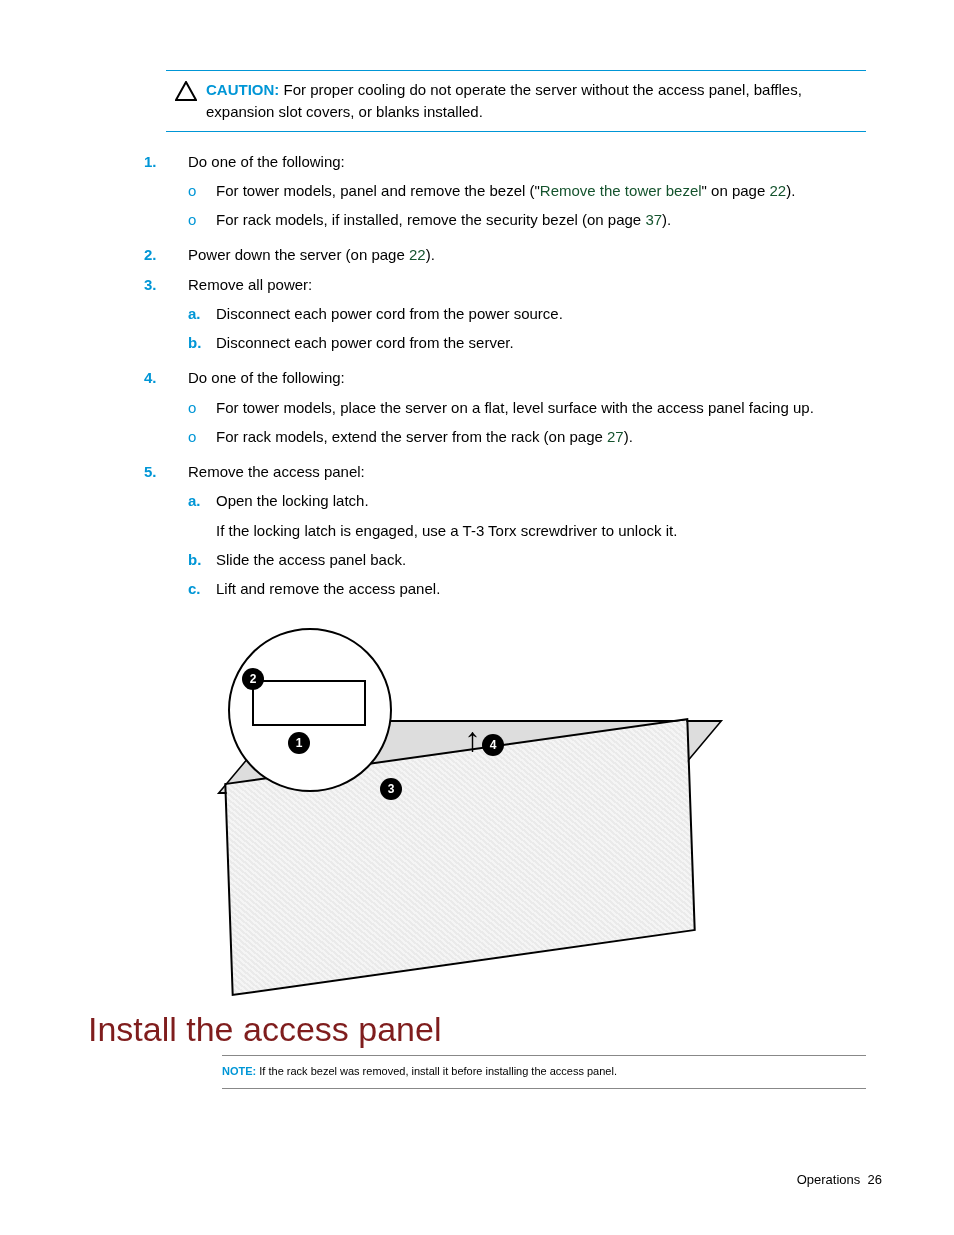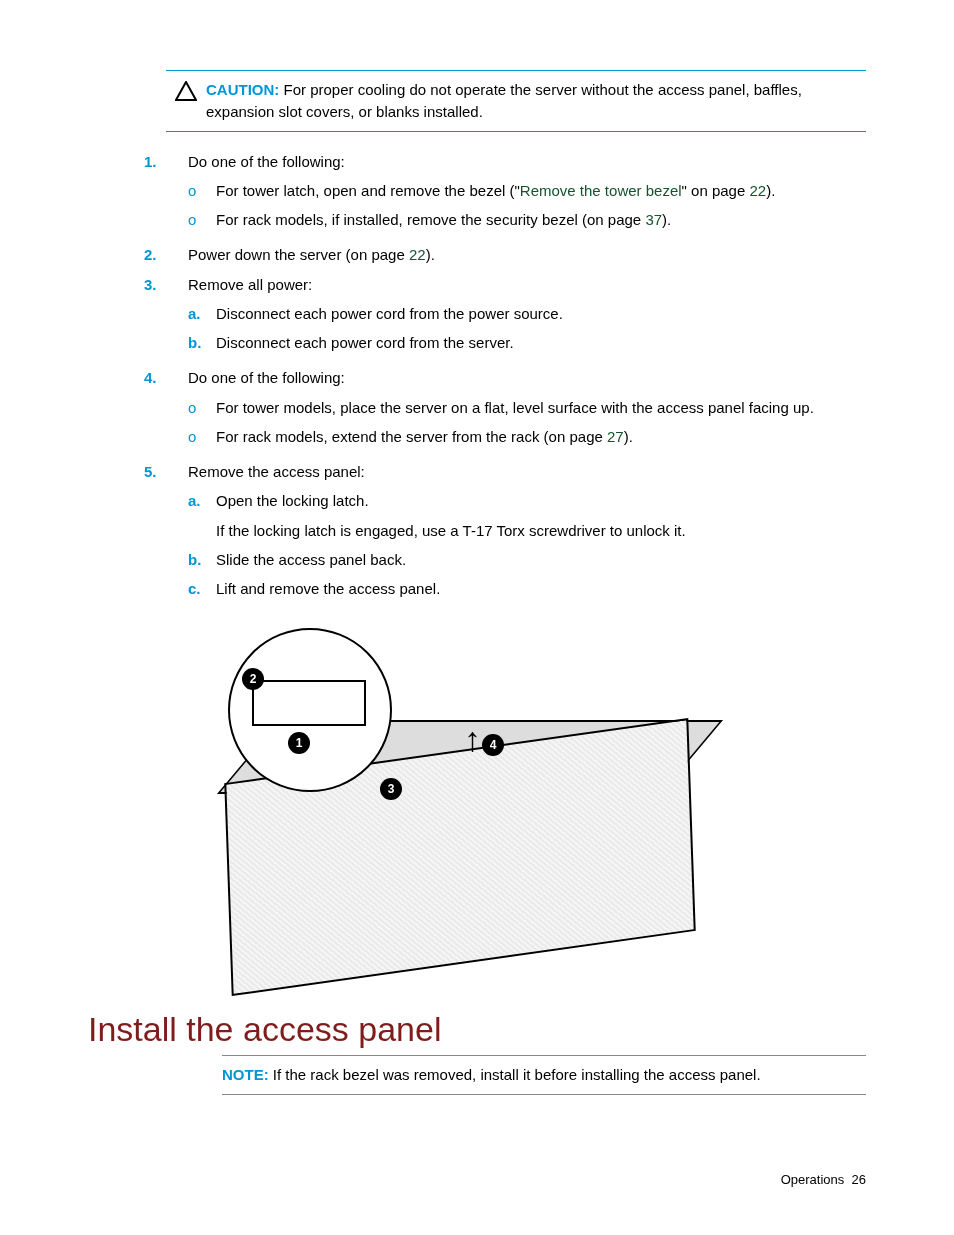--- a/index.html
+++ b/index.html
@@ -166,31 +166,31 @@
     font-family: Arial, sans-serif;
   }
   .note-box {
     border-top: 1px solid #888;
     border-bottom: 1px solid #888;
     padding: 8px 0;
     margin-left: 134px;
     margin-top: 4px;
   }
   .note-text {
-    font-size: 15px;
+    font-size: 11px;
     line-height: 1.45;
   }
   .note-label {
     font-weight: bold;
     color: #0096d6;
   }
   .footer {
     position: absolute;
     bottom: 48px;
-    right: 88px;
+    right: 72px;
     font-size: 13px;
     color: #000;
   }
 </style>
 </head>
 <body>
 
 <div class="page">
 
   <div class="caution-box">
@@ -208,21 +208,21 @@
   <ol class="steps">
 
     <li>
       <span class="step-num">1.</span>
       <div class="step-body">
         <span>Do one of the following:</span>
         <ul class="sublist">
           <li>
             <span class="sub-marker circle">o</span>
             <div class="sub-body">
-              <span>For tower latch, open and remove the bezel ("</span><span class="link">Remove the tower bezel</span><span>" on page </span><span class="link">22</span><span>).</span>
+              <span>For tower models, panel and remove the bezel ("</span><span class="link">Remove the tower bezel</span><span>" on page </span><span class="link">22</span><span>).</span>
             </div>
           </li>
           <li>
             <span class="sub-marker circle">o</span>
             <div class="sub-body">
               <span>For rack models, if installed, remove the security bezel (on page </span><span class="link">37</span><span>).</span>
             </div>
           </li>
         </ul>
       </div>
@@ -273,21 +273,21 @@
 
     <li>
       <span class="step-num">5.</span>
       <div class="step-body">
         <span>Remove the access panel:</span>
         <ul class="sublist">
           <li>
             <span class="sub-marker">a.</span>
             <div class="sub-body">
               <div>Open the locking latch.</div>
-              <div style="margin-top:6px">If the locking latch is engaged, use a T-17 Torx screwdriver to unlock it.</div>
+              <div style="margin-top:6px">If the locking latch is engaged, use a T-3 Torx screwdriver to unlock it.</div>
             </div>
           </li>
           <li>
             <span class="sub-marker">b.</span>
             <div class="sub-body">Slide the access panel back.</div>
           </li>
           <li>
             <span class="sub-marker">c.</span>
             <div class="sub-body">Lift and remove the access panel.</div>
           </li>

